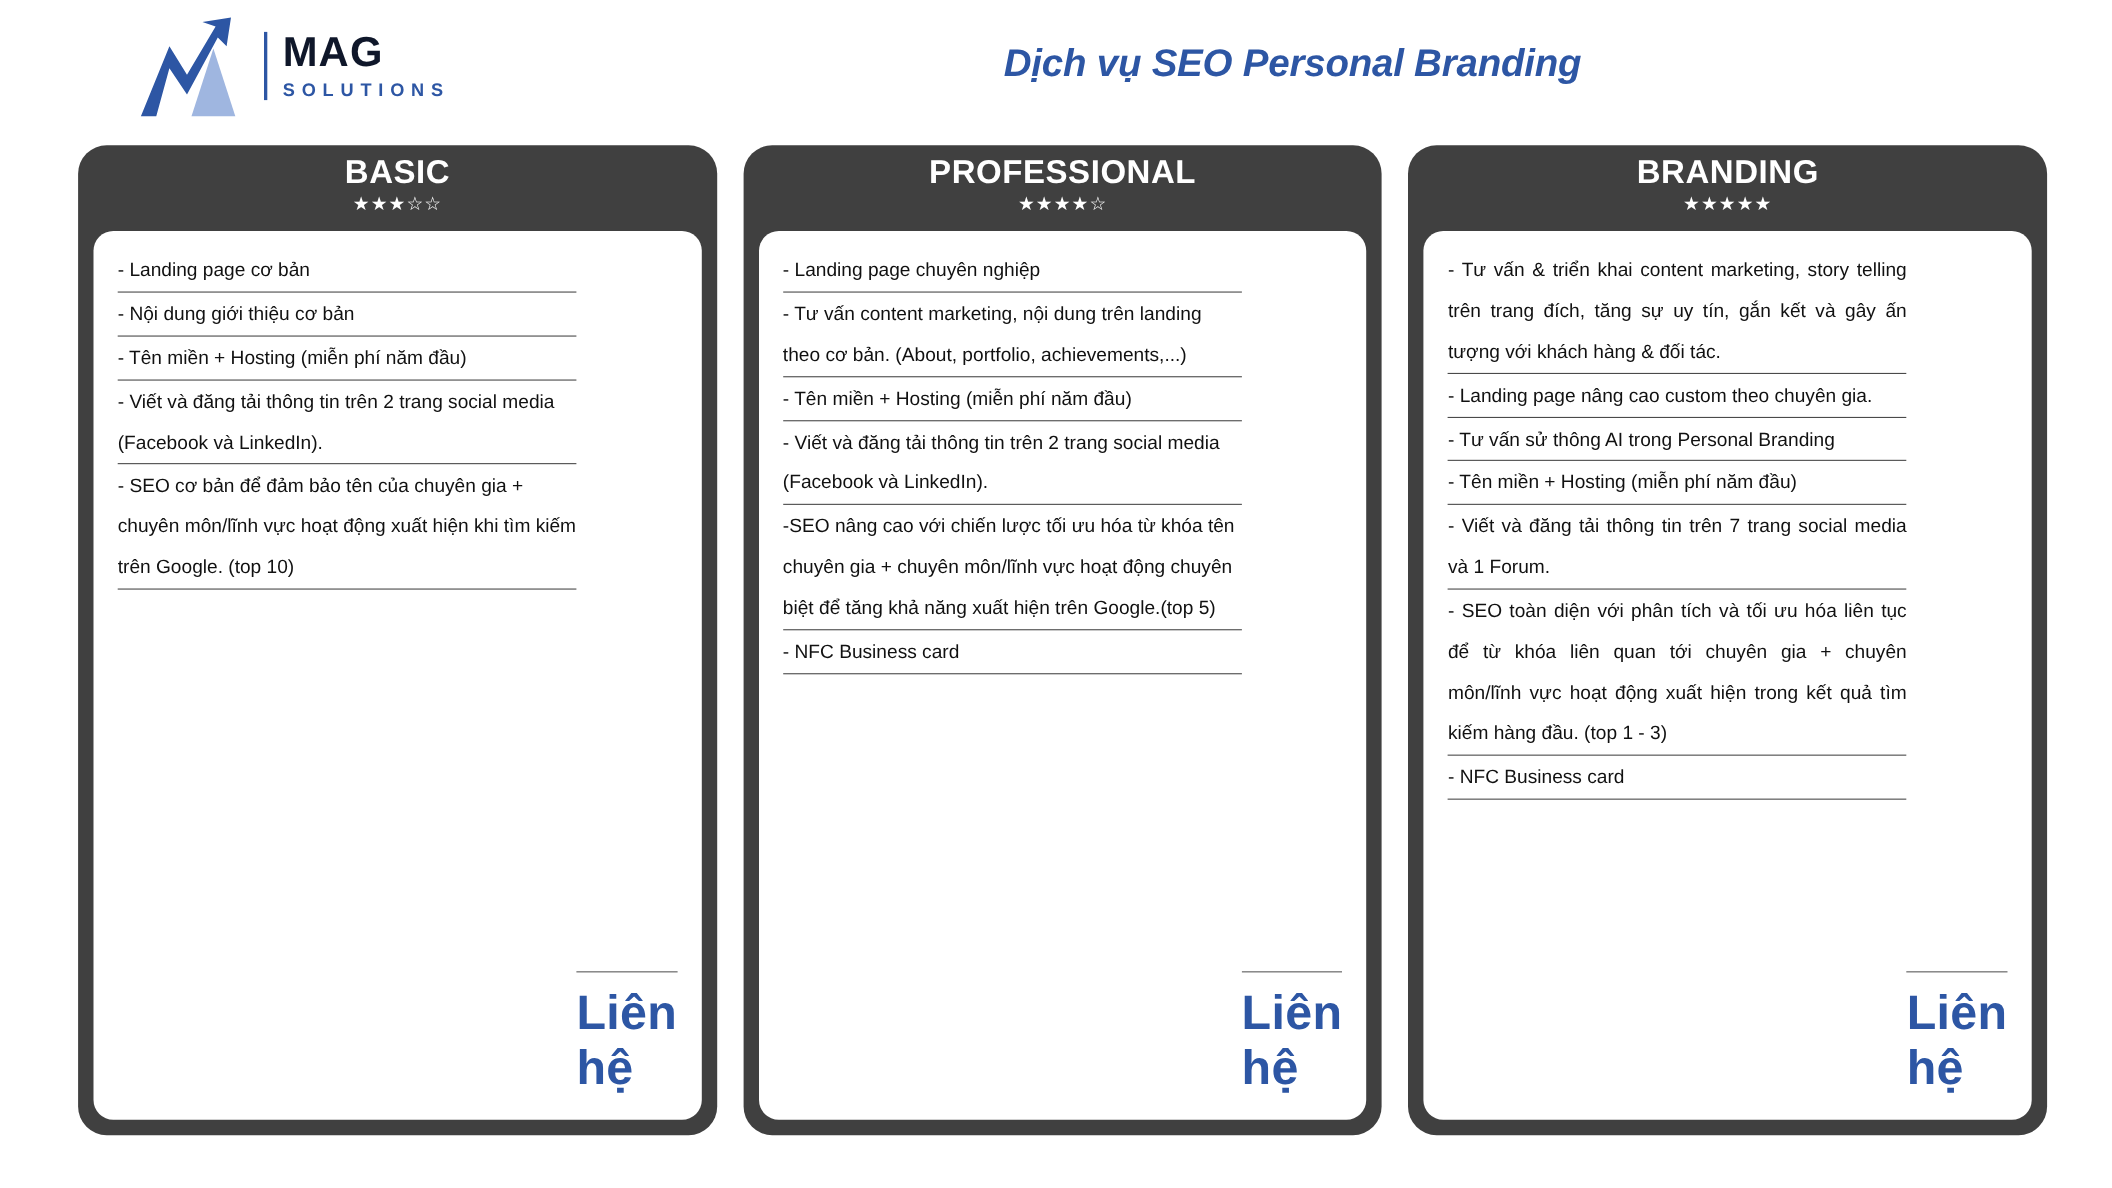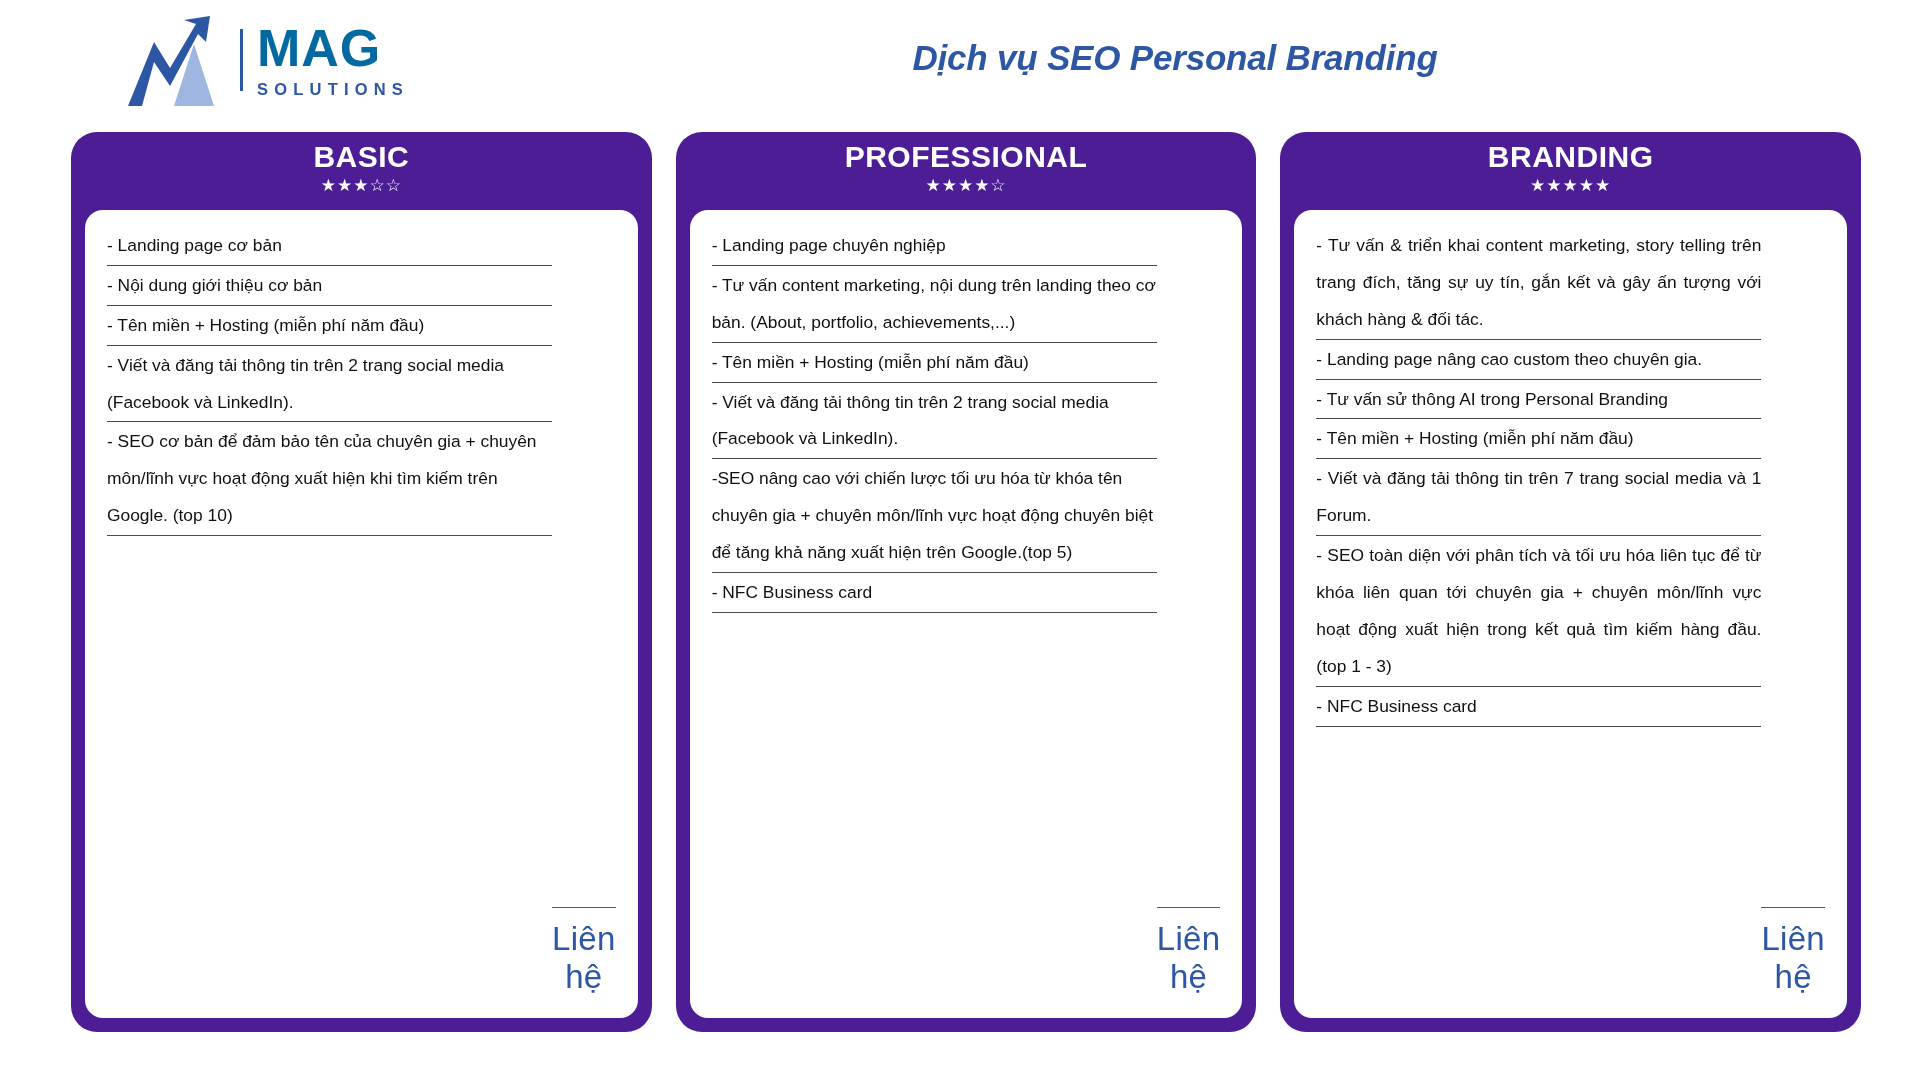--- a/index.html
+++ b/index.html
@@ -45,23 +45,23 @@
   }
 
   .brand-words {
     display: flex;
     flex-direction: column;
     justify-content: center;
     line-height: 1;
   }
 
   .brand-name {
-    font-size: 52px;
-    font-weight: bold;
-    color: #0369a1;
+    font-size: 38px;
+    font-weight: bold;
+    color: #0f172a;
     letter-spacing: 1px;
   }
 
   .brand-sub {
     font-size: 16.5px;
     font-weight: bold;
     color: #2d56a4;
     letter-spacing: 6.2px;
     margin-top: 7px;
   }
@@ -86,21 +86,21 @@
     left: 71px;
     width: 1790px;
     height: 900px;
     display: flex;
     gap: 24px;
   }
 
   .card {
     position: relative;
     flex: 1 1 0;
-    background: #4c1d95;
+    background: #404040;
     border-radius: 26px;
     padding: 0;
     overflow: hidden;
   }
 
   .card-head {
     height: 78px;
     display: flex;
     flex-direction: column;
     align-items: center;
@@ -161,27 +161,27 @@
 
   .foot-rule {
     height: 0;
     border-top: 1.6px solid #5a5a5a;
     margin-bottom: 6px;
   }
 
   .contact-btn {
     display: block;
     width: 100%;
-    text-align: center;
+    text-align: left;
     background: transparent;
     border: none;
     color: #2d56a4;
     font-family: "Liberation Sans", sans-serif;
-    font-size: 33px;
-    font-weight: normal;
+    font-size: 44px;
+    font-weight: bold;
     padding: 6px 0 10px 0;
     cursor: pointer;
     letter-spacing: 0.3px;
   }
 </style>
 </head>
 <body>
 
 <div class="page">
 

